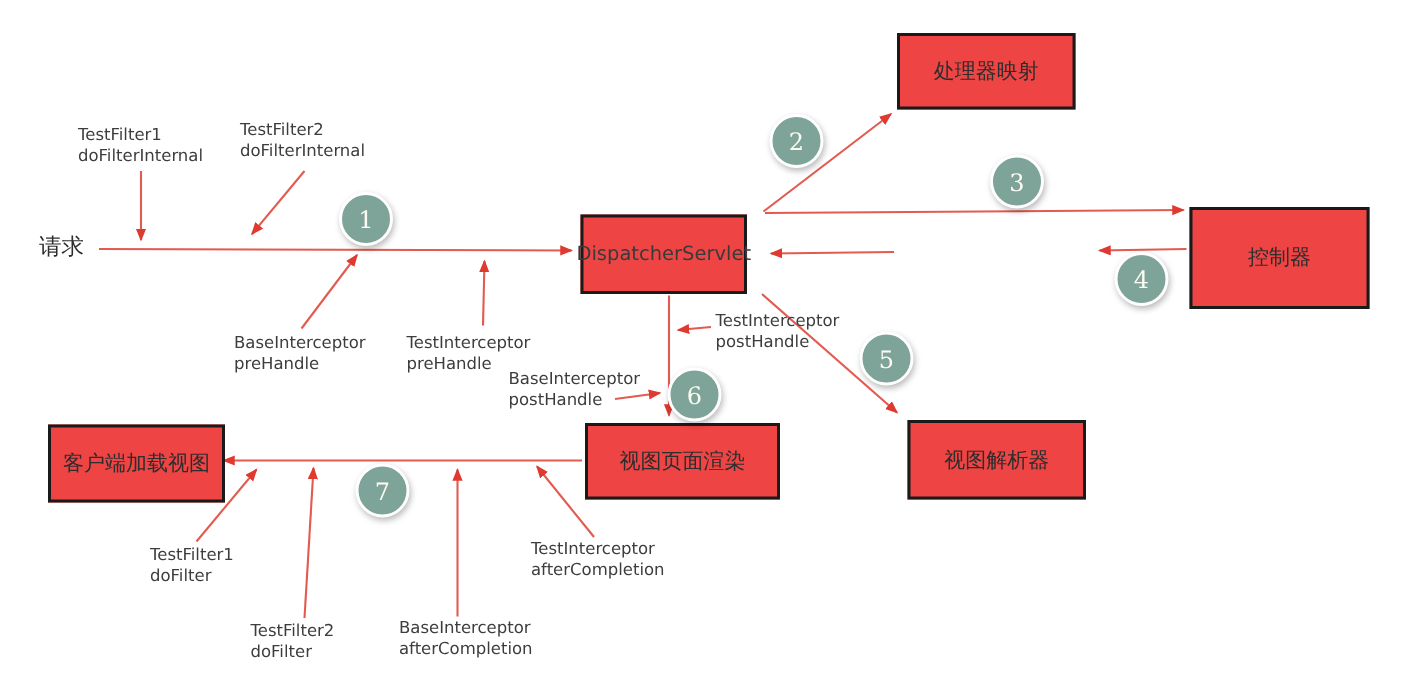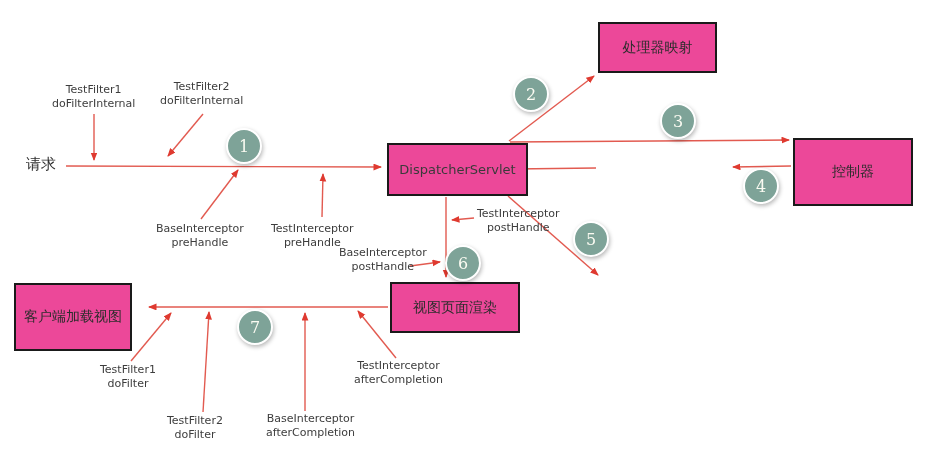--- a/index.html
+++ b/index.html
@@ -3,29 +3,28 @@
 <meta charset="utf-8">
 <style>
   html,body{margin:0;padding:0;background:#ffffff;}
   .stage{
     position:relative;width:945px;height:461px;background:#ffffff;overflow:hidden;
     font-family:"DejaVu Sans","Liberation Sans",sans-serif;
   }
   .wires{position:absolute;left:0;top:0;z-index:1;}
   .box{
     position:absolute;z-index:2;box-sizing:border-box;
-    border:2px solid #1a1a1a;background:#ec4899;
+    border:2px solid #1a1a1a;background:#ef4444;
     display:flex;align-items:center;justify-content:center;
     font-size:14px;color:#2d2d2d;white-space:nowrap;
   }
   .box.en{font-size:13px;color:#3a3a3a;}
   .lbl{
     position:absolute;z-index:2;font-size:11px;line-height:14px;color:#3d3d3d;
     white-space:pre-line;
-    text-align:center;
   }
   .req{
     position:absolute;z-index:2;font-size:15px;color:#2d2d2d;white-space:nowrap;
   }
   .step{
     position:absolute;z-index:3;width:32px;height:32px;border-radius:50%;
     background:#7ea398;border:2px solid #ffffff;
     box-shadow:1px 2px 4px rgba(0,0,0,0.28);
     display:flex;align-items:center;justify-content:center;
     color:#fbfbf2;font-family:"DejaVu Serif","Liberation Serif",serif;font-size:16px;
@@ -57,25 +56,26 @@
       <line x1="410" y1="266" x2="440" y2="262" marker-end="url(#ah)"></line>
       <line x1="508" y1="196" x2="598" y2="275" marker-end="url(#ah)"></line>
       <line x1="388" y1="307" x2="149" y2="307" marker-end="url(#ah)"></line>
       <line x1="131" y1="361" x2="171" y2="313" marker-end="url(#ah)"></line>
       <line x1="203" y1="412" x2="209" y2="312" marker-end="url(#ah)"></line>
       <line x1="305" y1="411" x2="305" y2="313" marker-end="url(#ah)"></line>
       <line x1="396" y1="358" x2="358" y2="311" marker-end="url(#ah)"></line>
     </g>
   </svg>
 
-  <div class="box en" style="left:387px;top:143px;width:141px;height:53px">DispatcherServlet</div>
+  <div class="box en" style="left:387px;top:143px;width:111px;height:53px">DispatcherServlet</div>
   <div class="box" style="left:598px;top:22px;width:119px;height:51px">处理器映射</div>
   <div class="box" style="left:793px;top:138px;width:120px;height:68px">控制器</div>
   <div class="box" style="left:390px;top:282px;width:130px;height:51px">视图页面渲染</div>
-  <div class="box" style="left:14px;top:283px;width:118px;height:68px">客户端加载视图</div>
+  <div class="box" style="left:605px;top:280px;width:119px;height:53px">视图解析器</div>
+  <div class="box" style="left:32px;top:283px;width:118px;height:52px">客户端加载视图</div>
 
   <div class="req" style="left:26px;top:155px">请求</div>
 
   <div class="lbl" style="left:52px;top:83px">TestFilter1
 doFilterInternal</div>
   <div class="lbl" style="left:160px;top:80px">TestFilter2
 doFilterInternal</div>
   <div class="lbl" style="left:156px;top:222px">BaseInterceptor
 preHandle</div>
   <div class="lbl" style="left:271px;top:222px">TestInterceptor

